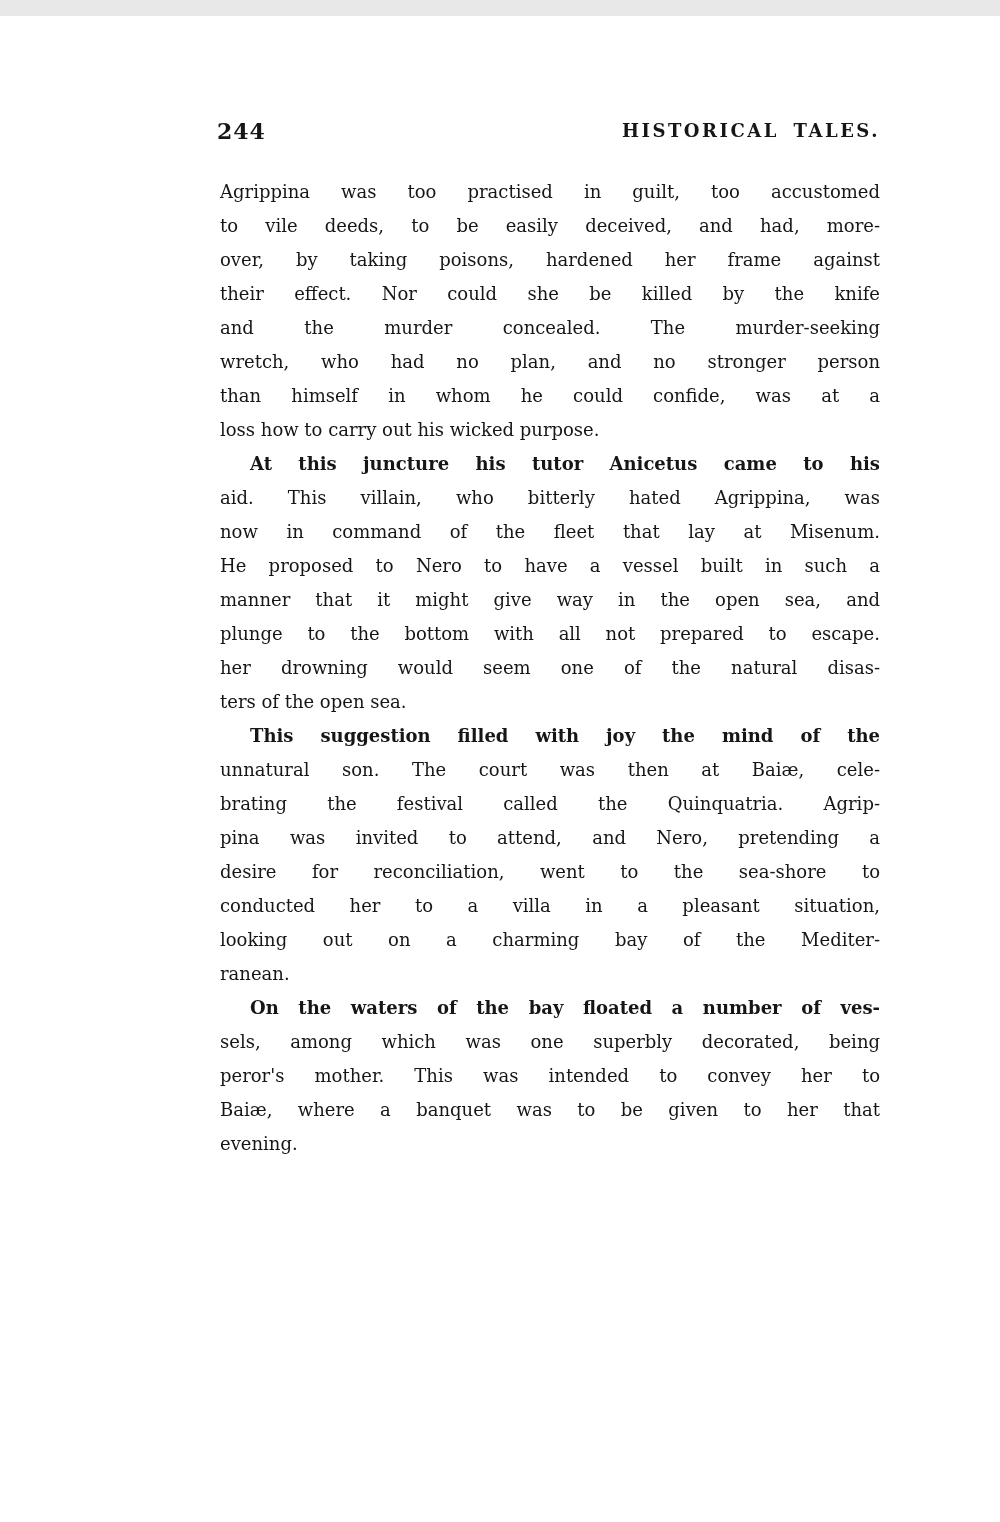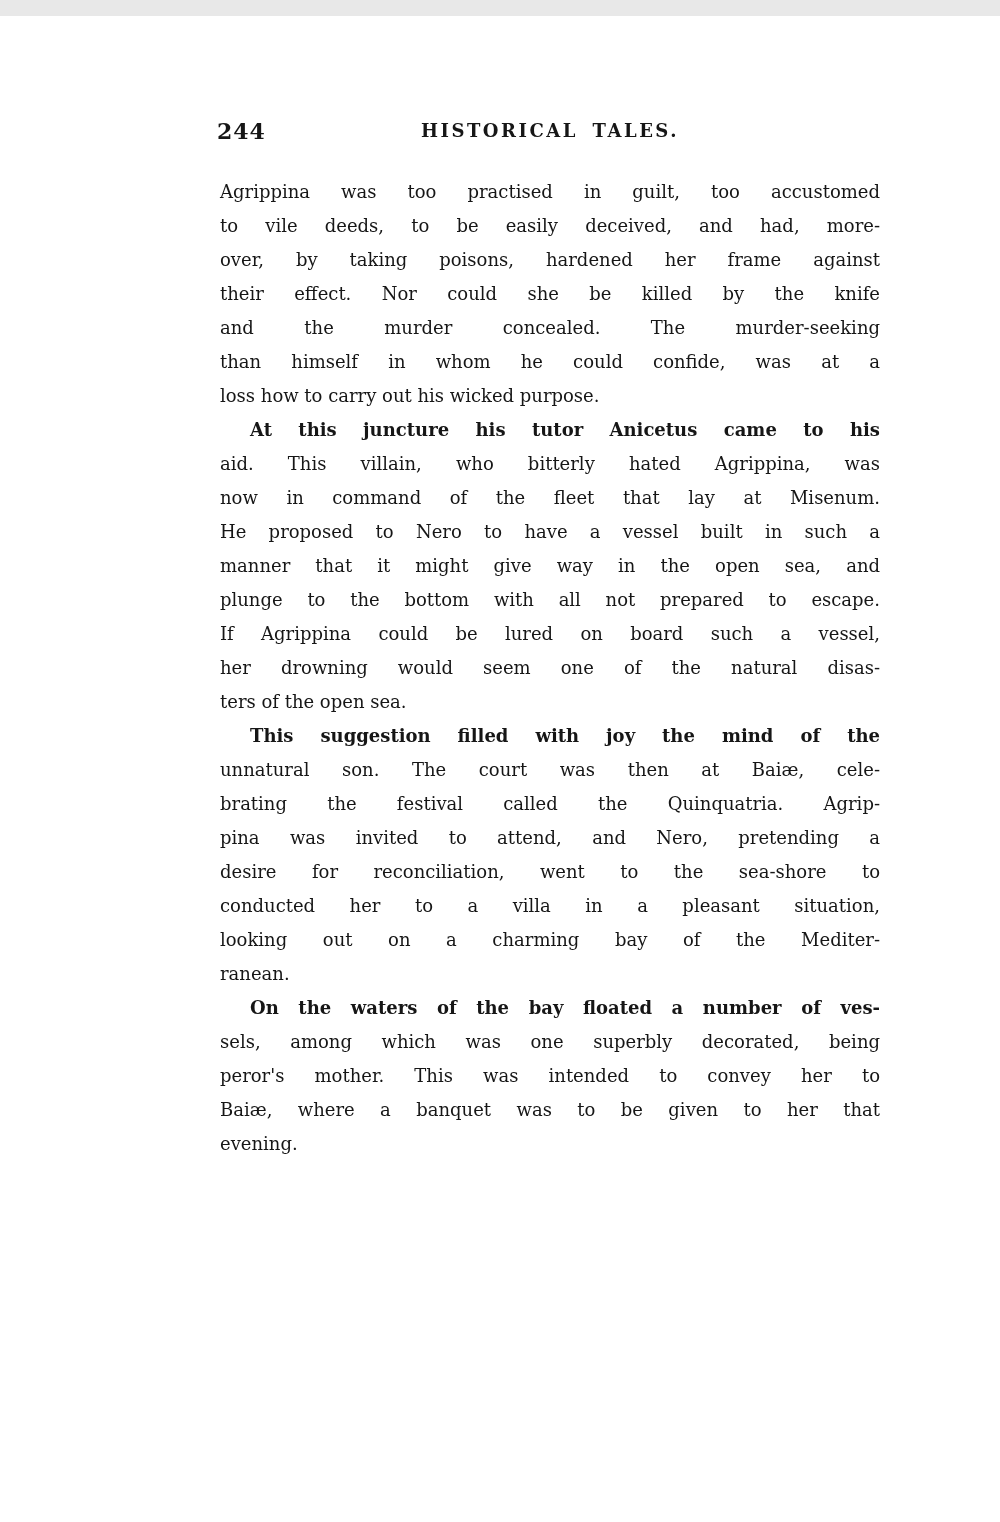--- a/index.html
+++ b/index.html
@@ -31,21 +31,21 @@
   .page-number {
     position: absolute;
     left: -3px;
     top: 0;
     font-size: 22px;
     font-weight: bold;
     letter-spacing: 1px;
     line-height: 26px;
   }
   .running-header {
-    text-align: center;
+    text-align: right;
     font-size: 18px;
     font-weight: bold;
     letter-spacing: 2.5px;
     word-spacing: 6px;
     line-height: 26px;
   }
   .body-text .line {
     font-size: 18px;
     line-height: 34px;
     text-align: justify;
@@ -68,29 +68,29 @@
     <div class="header-row">
       <span class="page-number">244</span>
       <div class="running-header">HISTORICAL TALES.</div>
     </div>
     <div class="body-text" id="body-text">
         <div class="line">Agrippina was too practised in guilt, too accustomed</div>
         <div class="line">to vile deeds, to be easily deceived, and had, more-</div>
         <div class="line">over, by taking poisons, hardened her frame against</div>
         <div class="line">their effect. Nor could she be killed by the knife</div>
         <div class="line">and the murder concealed. The murder-seeking</div>
+        <div class="line">wretch, who had no plan, and no stronger person</div>
         <div class="line">than himself in whom he could confide, was at a</div>
         <div class="line last">loss how to carry out his wicked purpose.</div>
         <div class="line indent">At this juncture his tutor Anicetus came to his</div>
         <div class="line">aid. This villain, who bitterly hated Agrippina, was</div>
         <div class="line">now in command of the fleet that lay at Misenum.</div>
         <div class="line">He proposed to Nero to have a vessel built in such a</div>
         <div class="line">manner that it might give way in the open sea, and</div>
         <div class="line">plunge to the bottom with all not prepared to escape.</div>
-        <div class="line">If Agrippina could be lured on board such a vessel,</div>
         <div class="line">her drowning would seem one of the natural disas-</div>
         <div class="line last">ters of the open sea.</div>
         <div class="line indent">This suggestion filled with joy the mind of the</div>
         <div class="line">unnatural son. The court was then at Baiæ, cele-</div>
         <div class="line">brating the festival called the Quinquatria. Agrip-</div>
         <div class="line">pina was invited to attend, and Nero, pretending a</div>
         <div class="line">desire for reconciliation, went to the sea-shore to</div>
         <div class="line">conducted her to a villa in a pleasant situation,</div>
         <div class="line">looking out on a charming bay of the Mediter-</div>
         <div class="line last">ranean.</div>

